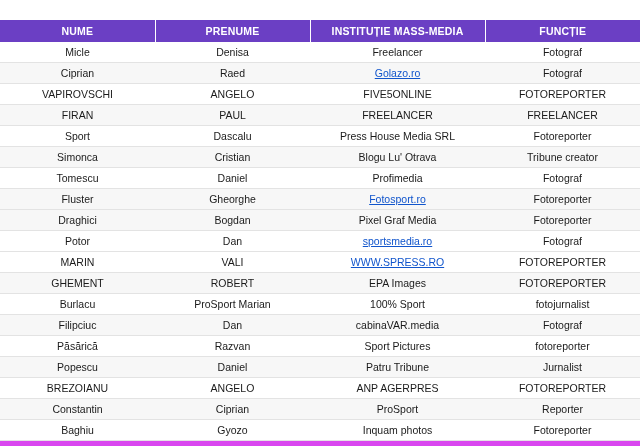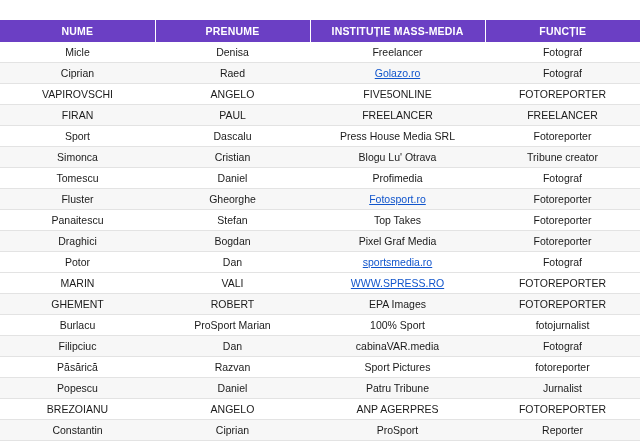--- a/index.html
+++ b/index.html
@@ -118,26 +118,20 @@
           <td>Daniel</td>
           <td>Profimedia</td>
           <td>Fotograf</td>
         </tr>
         <tr class="odd">
           <td>Fluster</td>
           <td>Gheorghe</td>
           <td><a href="#">Fotosport.ro</a></td>
           <td>Fotoreporter</td>
         </tr>
-        <tr class="even">
-          <td>Panaitescu</td>
-          <td>Stefan</td>
-          <td>Top Takes</td>
-          <td>Fotoreporter</td>
-        </tr>
         <tr class="odd">
           <td>Draghici</td>
           <td>Bogdan</td>
           <td>Pixel Graf Media</td>
           <td>Fotoreporter</td>
         </tr>
         <tr class="even">
           <td>Potor</td>
           <td>Dan</td>
           <td><a href="#">sportsmedia.ro</a></td>

